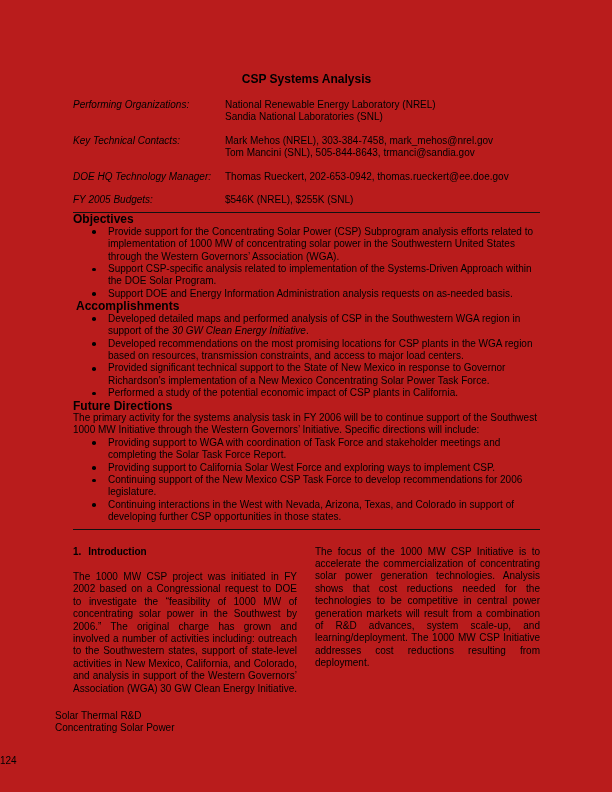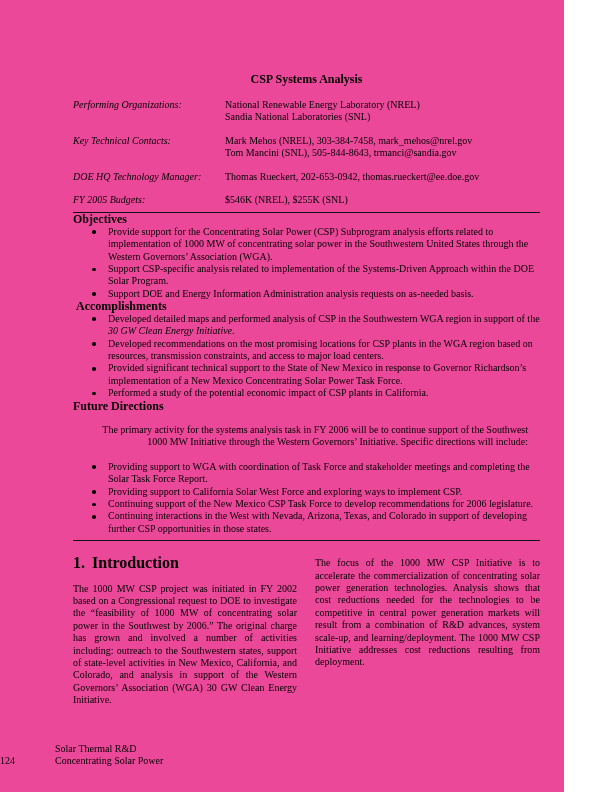--- a/index.html
+++ b/index.html
@@ -1,22 +1,22 @@
 <!DOCTYPE html>
 <html><head>
 <meta charset="utf-8">
 <style>
   html, body { margin: 0; padding: 0; background: #ffffff; }
   .page {
     position: relative;
-    width: 564px;
+    width: 612px;
     height: 792px;
-    background: #ec4899;
+    background: #b91c1c;
     color: #000000;
-    font-family: Liberation Serif, serif;
+    font-family: Liberation Sans, sans-serif;
     font-size: 10px;
     line-height: 12.4px;
     overflow: hidden;
   }
   .content {
     position: absolute;
     left: 73px;
     top: 0;
     width: 467px;
     padding-top: 73px;
@@ -36,44 +36,44 @@
   .rule { margin-top: 6px; border-top: 1.4px solid #111111; height: 0; }
   h2.sec {
     margin: 0;
     font-size: 12px;
     line-height: 12.4px;
     font-weight: bold;
   }
   .sec-obj { margin-top: 15px; }
   .sec-acc { margin-top: 8px; padding-left: 3px; }
   .sec-fd  { margin-top: 9px; }
-  .para { margin: 12px; text-align: right; }
+  .para { margin: 0; }
   .blist { margin: 0; }
   .bitem { position: relative; padding-left: 35px; }
   .bmark {
     position: absolute;
     left: 19px;
     top: 4.6px;
     width: 3.6px;
     height: 3.6px;
     border-radius: 50%;
     background: #000000;
   }
   .cols { display: flex; margin-top: 16px; }
   .col-left { width: 224px; margin-right: 18px; }
   .col-right { width: 225px; }
-  h2.intro-h { margin: 0; font-size: 16px; line-height: 12.4px; font-weight: bold; }
+  h2.intro-h { margin: 0; font-size: 10px; line-height: 12.4px; font-weight: bold; }
   .intro-num { display: inline-block; }
   .intro-word { display: inline-block; margin-left: 7px; }
   .jpara { margin: 13px 0 0 0; text-align: justify; }
   .jpara.first { margin-top: 0; }
   .footer {
     position: absolute;
     left: 55px;
-    top: 743px;
+    top: 710px;
     line-height: 12.4px;
   }
   .pagenum {
     position: absolute;
     left: 0;
     top: 755px;
     width: 612px;
   }
   em { font-style: italic; }
 </style>

